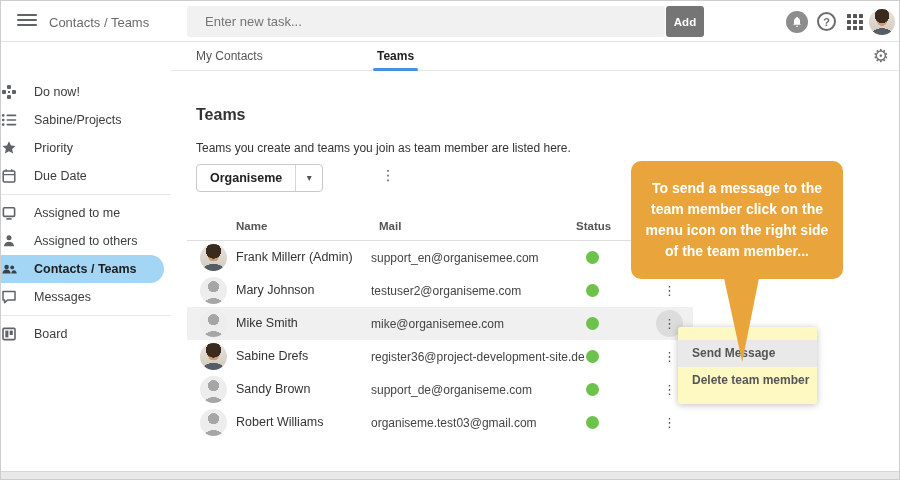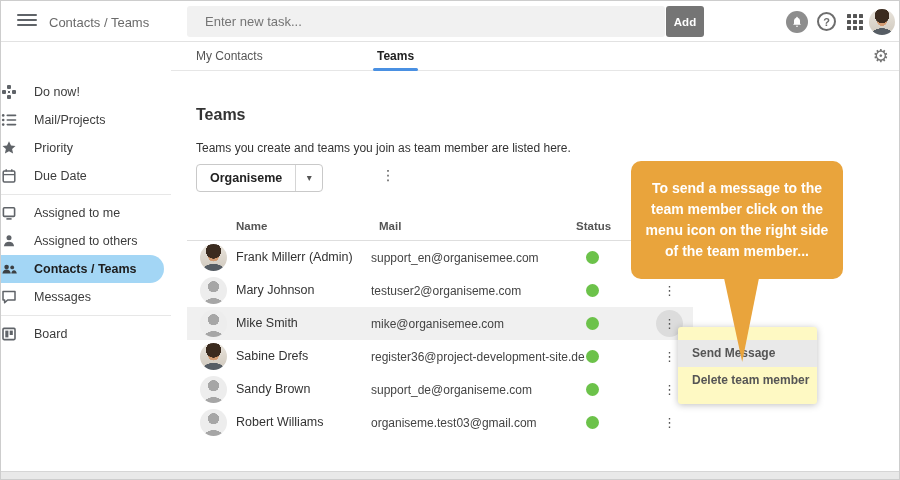--- a/index.html
+++ b/index.html
@@ -172,21 +172,21 @@
       <span class="nicon">
         <svg viewBox="0 0 16 16" width="16" height="16" fill="#5f6368">
             <circle cx="2.2" cy="3.4" r="1.3"></circle>
             <rect x="5.5" y="2.6" width="9.8" height="1.6" rx=".8"></rect>
             <circle cx="2.2" cy="8" r="1.3"></circle>
             <rect x="5.5" y="7.2" width="9.8" height="1.6" rx=".8"></rect>
             <circle cx="2.2" cy="12.6" r="1.3"></circle>
             <rect x="5.5" y="11.8" width="9.8" height="1.6" rx=".8"></rect>
           </svg>
       </span>
-      <span class="nlabel">Mail/Projects</span>
+      <span class="nlabel">Sabine/Projects</span>
     </div>
     <div class="nav-item">
       <span class="nicon">
         <svg viewBox="0 0 16 16" width="16" height="16" fill="#5f6368">
             <path d="M8 1.3l2 4.2 4.5.5-3.4 3.1 1 4.4L8 11.2l-4.1 2.3 1-4.4L1.5 6l4.5-.5z"></path>
           </svg>
       </span>
       <span class="nlabel">Priority</span>
     </div>
     <div class="nav-item">

